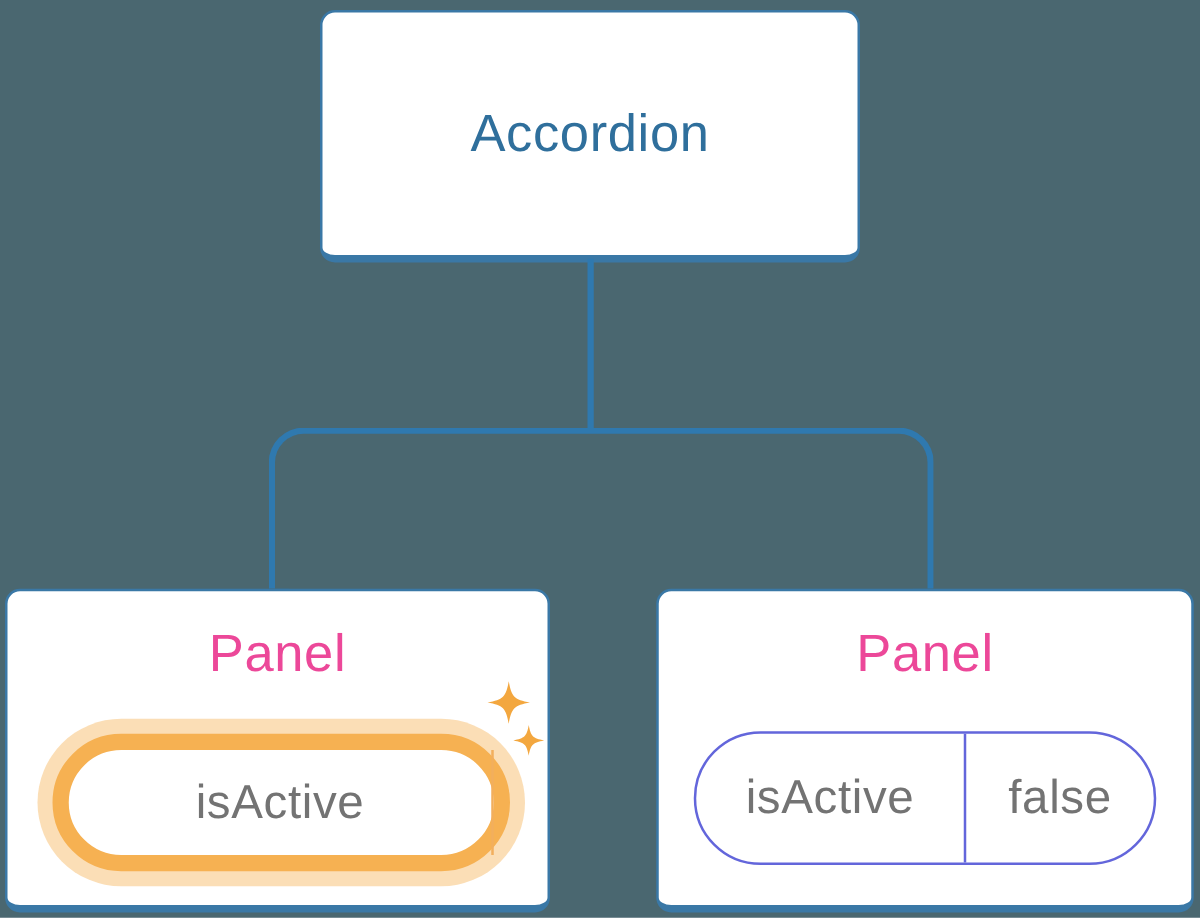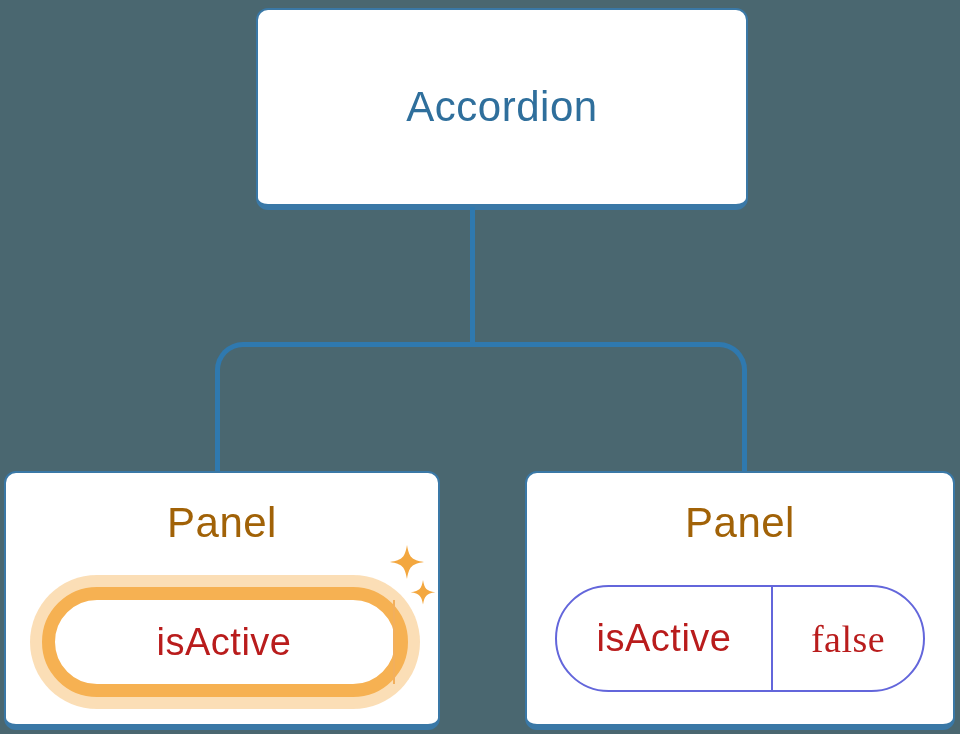--- a/index.html
+++ b/index.html
@@ -15,38 +15,38 @@
   
   .node{
     position:absolute;
     background:#ffffff;
     border:2.5px solid #3A78A6;
     border-bottom-width:6px;
     border-radius:12px;
     box-sizing:border-box;
   }
   .node-accordion{
-    left:256px;top:8px;width:492px;height:202px;
+    left:256px;top:8px;width:432px;height:202px;
     display:flex;align-items:center;justify-content:center;
   }
   .node-label{
     color:#2F6F9C;
     font-size:42px;
     font-weight:500;
     letter-spacing:0.5px;
   }
   .panel{
     top:471px;width:436px;height:259px;
   }
   .panel-left{left:4px;}
   .panel-right{left:525px;width:430px;}
   .panel-title{
     position:absolute;top:26px;left:0;right:0;
     text-align:center;
-    color:#a16207;
+    color:#ec4899;
     font-size:42px;
     font-weight:500;
     letter-spacing:0.5px;
   }
   
   .stem{
     position:absolute;
     left:470px;top:207px;width:5px;height:138px;
     background:#2F79AF;
   }
@@ -74,28 +74,28 @@
     border:13px solid #F6B152;
     box-shadow:0 0 0 12px rgba(246,177,82,0.42);
   }
   .pill-inactive{
     left:28px;top:112px;width:370px;height:107px;
     border:2px solid #6366DB;
   }
   .pill-cell{
     display:flex;align-items:center;justify-content:center;
     font-size:38px;
-    color:#b91c1c;
+    color:#737373;
     letter-spacing:0.5px;
     min-width:0;
   }
   .pill-active .cell-key{flex:204;}
   .pill-active .cell-val{flex:134;}
   .pill-inactive .cell-key{flex:214;}
-  .pill-inactive .cell-val{flex:150;font-family:Liberation Serif, serif;}
+  .pill-inactive .cell-val{flex:150;}
   .cell-val.bold{font-weight:700;color:#5C5CDC;}
   .pill-divider{width:2px;}
   .pill-active .pill-divider{background:#F2AF5D;}
   .pill-inactive .pill-divider{background:#6366DB;}
   
   .sparkles{
     position:absolute;left:377px;top:539px;width:62px;height:70px;
   }
 </style>
 </head>

